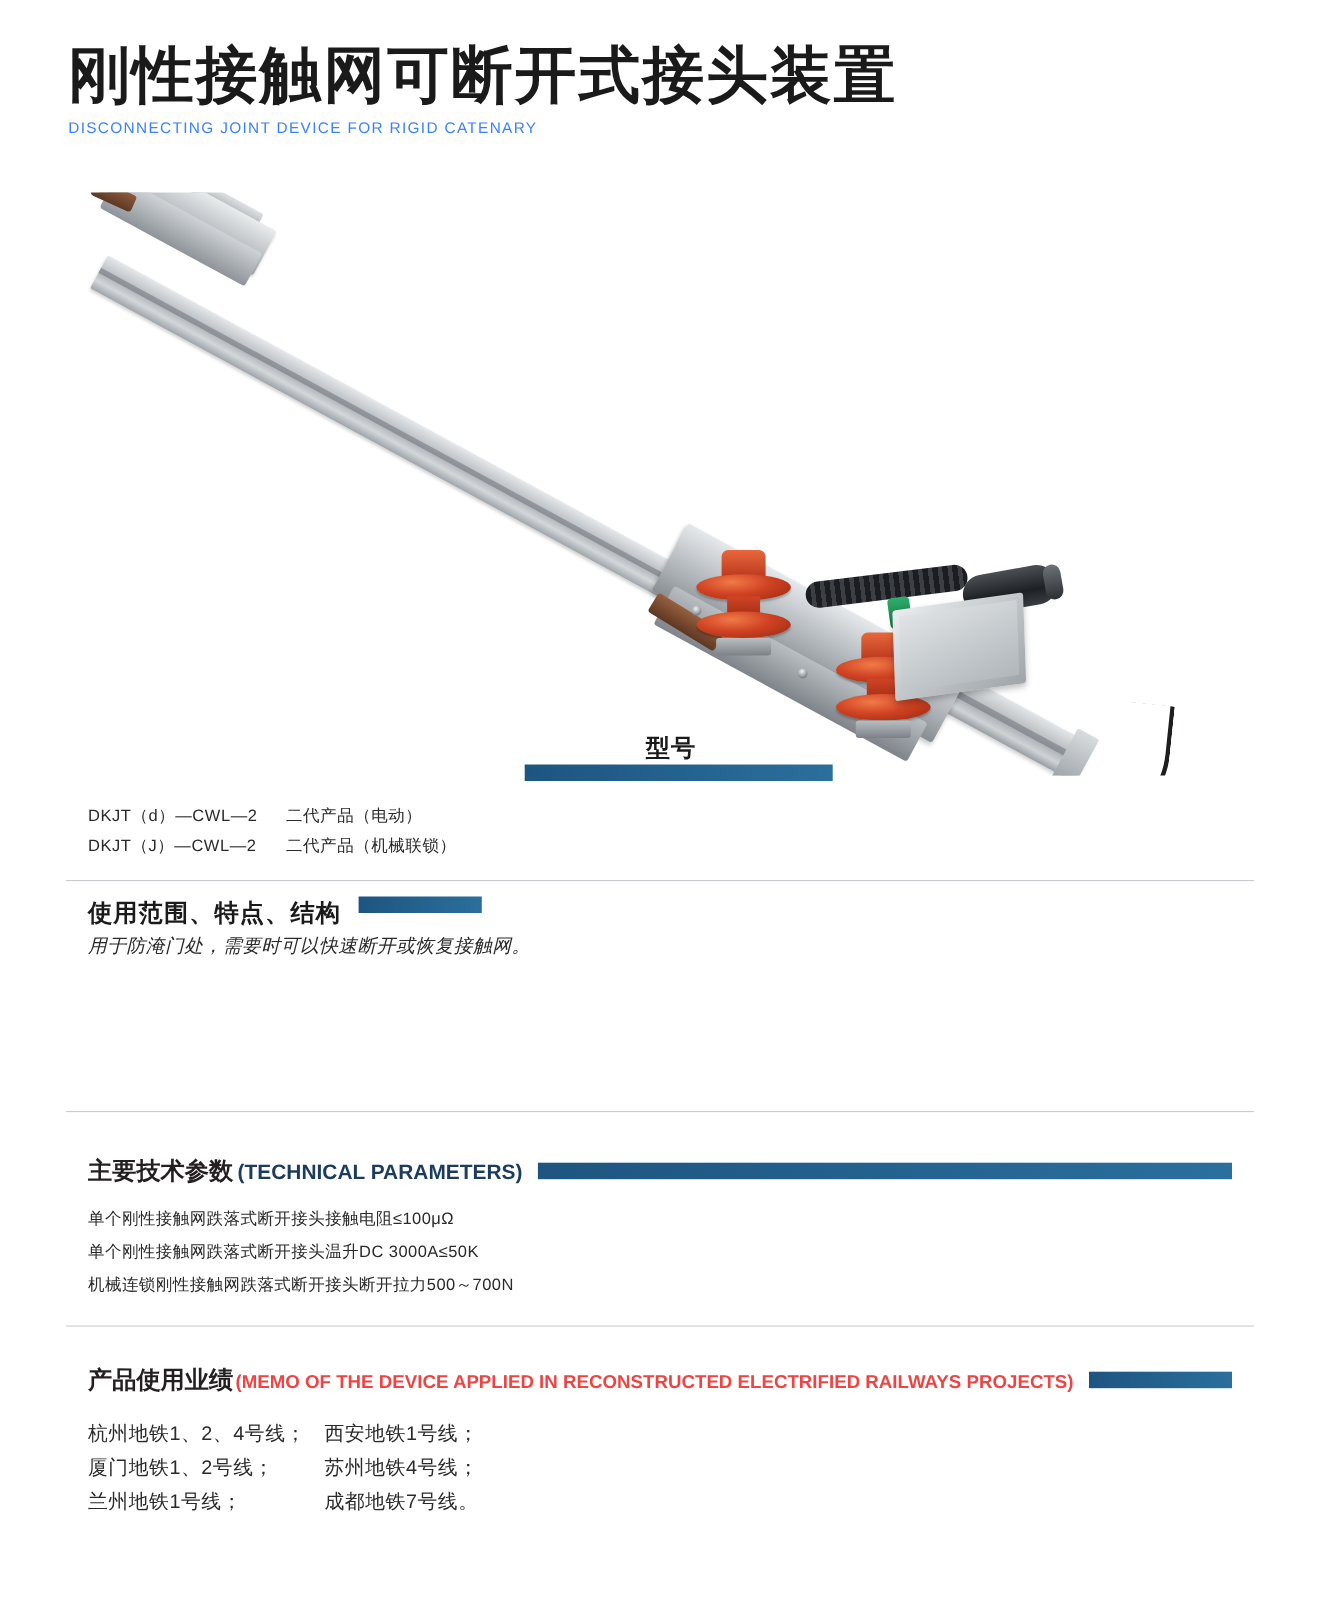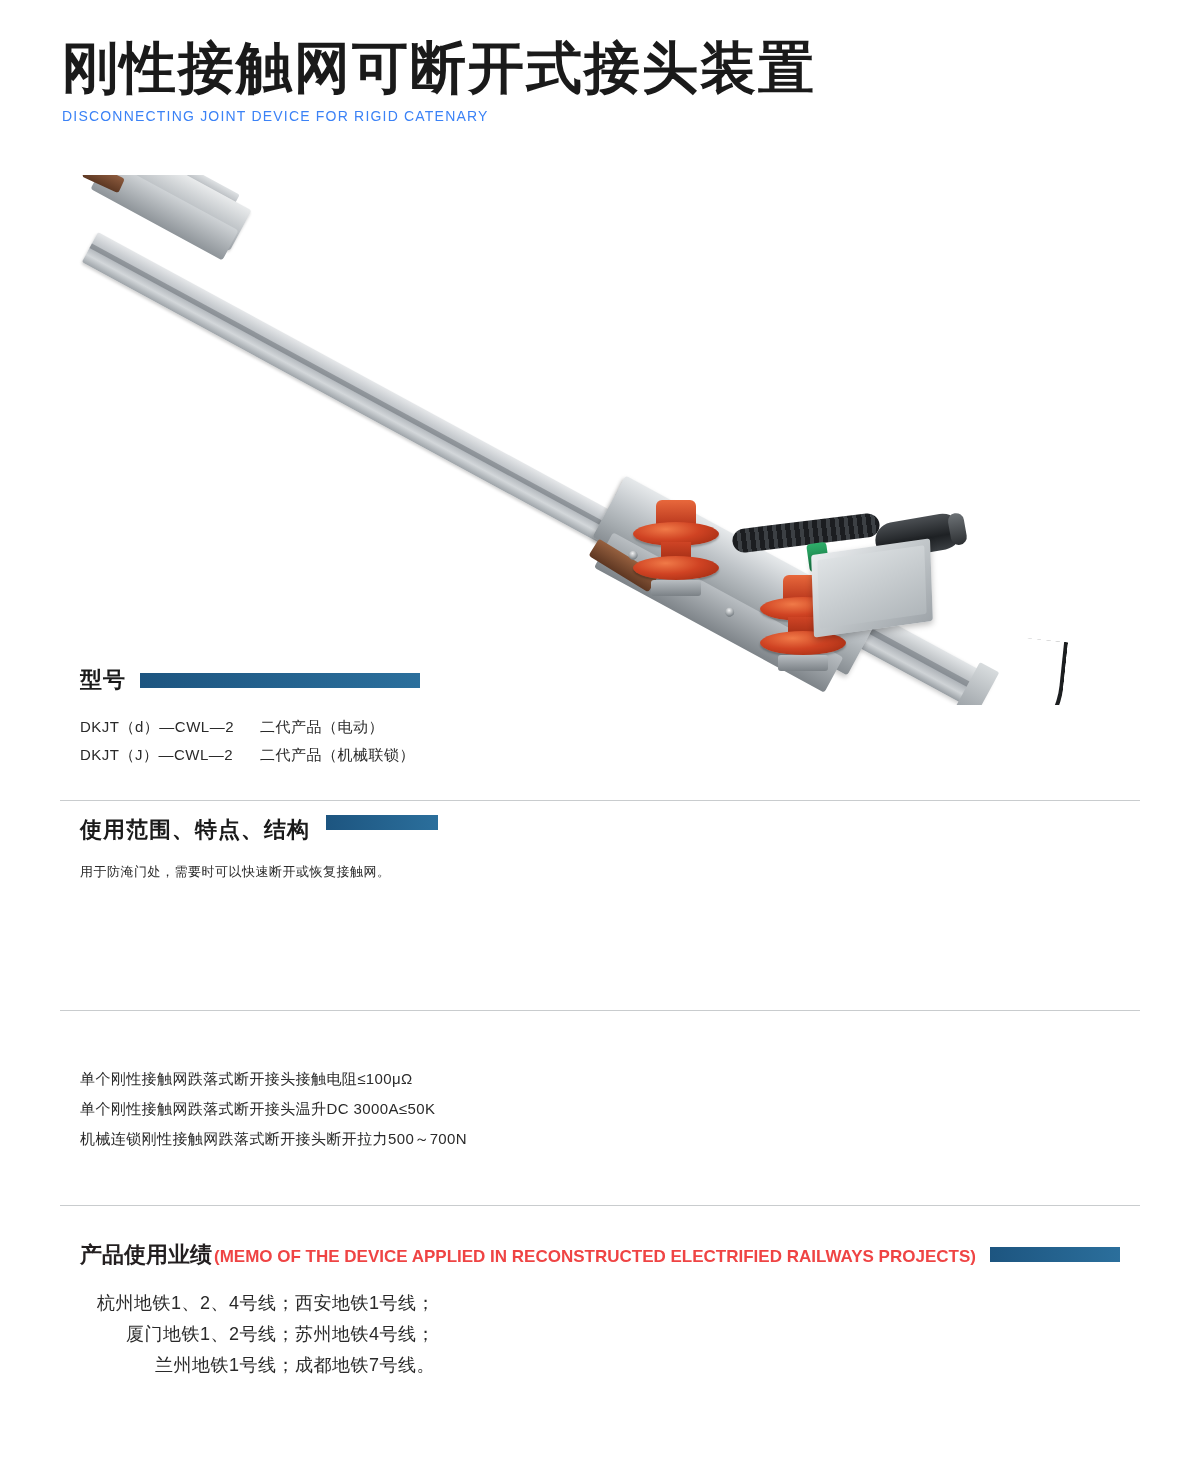--- a/index.html
+++ b/index.html
@@ -335,57 +335,58 @@
   .hrule {
     position: absolute;
     height: 1px;
     background: #c9ccce;
     left: 60px;
     width: 1080px;
   }
 
   
   .model-sec { position: absolute; left: 80px; top: 665px; width: 1060px; }
-  .model-head { display: flex; align-items: center; }
+  .model-head { display: flex; align-items: center; flex-direction: column; }
   .model-head .blue-bar { width: 280px; height: 15px; margin-left: 14px; }
   .model-rows { margin-top: 18px; font-size: 15px; color: #2a2a2a; line-height: 28px; }
   .model-row { display: flex; }
   .model-code { width: 180px; letter-spacing: 0.5px; }
   .model-desc { letter-spacing: 0.5px; }
 
   
   .scope-sec { position: absolute; left: 80px; top: 815px; width: 1060px; }
   .scope-head { display: flex; }
   .scope-head .blue-bar { width: 112px; height: 15px; margin-left: 16px; }
   .scope-en { margin-top: 4px; }
   .scope-body {
-    margin-top: 12px;
-    font-size: 13px;
+    margin-top: 0;
+    font-size: 17px;
     line-height: 30px;
     color: #2a2a2a;
     width: 420px;
     letter-spacing: 0.5px;
+    font-style: italic;
   }
 
   
   .tech-sec { position: absolute; left: 80px; top: 1050px; width: 1040px; }
   .tech-head { display: flex; align-items: baseline; }
   .tech-head .cn { font-size: 22px; font-weight: bold; }
   .tech-head .en { font-size: 19px; font-weight: bold; color: #1b3c5e; margin-left: 4px; }
   .tech-head .blue-bar { flex: 1; margin-left: 14px; height: 15px; }
   .tech-rows { margin-top: 14px; font-size: 15px; color: #2a2a2a; }
   .tech-row {
     display: flex;
     justify-content: flex-start;
     line-height: 30px;
     letter-spacing: 0.4px;
   }
 
   
-  .proj-sec { position: absolute; left: 80px; top: 1240px; width: 1040px; text-align: right; }
+  .proj-sec { position: absolute; left: 80px; top: 1240px; width: 1040px; }
   .proj-head { display: flex; align-items: baseline; }
   .proj-head .cn { font-size: 22px; font-weight: bold; white-space: nowrap; }
   .proj-head .en { font-size: 17px; font-weight: bold; color: #ef4444; margin-left: 2px; white-space: nowrap; }
   .proj-head .blue-bar { flex: 1; margin-left: 14px; height: 15px; min-width: 30px; }
   .proj-cols { margin-top: 18px; display: flex; font-size: 18px; color: #2a2a2a; letter-spacing: 0.5px; }
   .proj-col { line-height: 31px; }
   .proj-col.first { width: 215px; }
 </style>
 </head>
 <body>
@@ -476,20 +477,25 @@
   <div class="scope-head">
     <span class="sec-label-cn">使用范围、特点、结构</span>
     <span class="blue-bar"></span>
   </div>
   <div class="scope-body">用于防淹门处，需要时可以快速断开或恢复接触网。</div>
 </div>
 
 <div class="hrule" style="top:1010px;"></div>
 
 <div class="tech-sec">
+  <div class="tech-head">
+    <span class="cn">主要技术参数</span>
+    <span class="en">(TECHNICAL  PARAMETERS)</span>
+    <span class="blue-bar"></span>
+  </div>
   <div class="tech-rows">
     <div class="tech-row">
       <span>单个刚性接触网跌落式断开接头接触电阻</span>
       <span>≤100μΩ</span>
     </div>
     <div class="tech-row">
       <span>单个刚性接触网跌落式断开接头温升DC 3000A</span>
       <span>≤50K</span>
     </div>
     <div class="tech-row">

